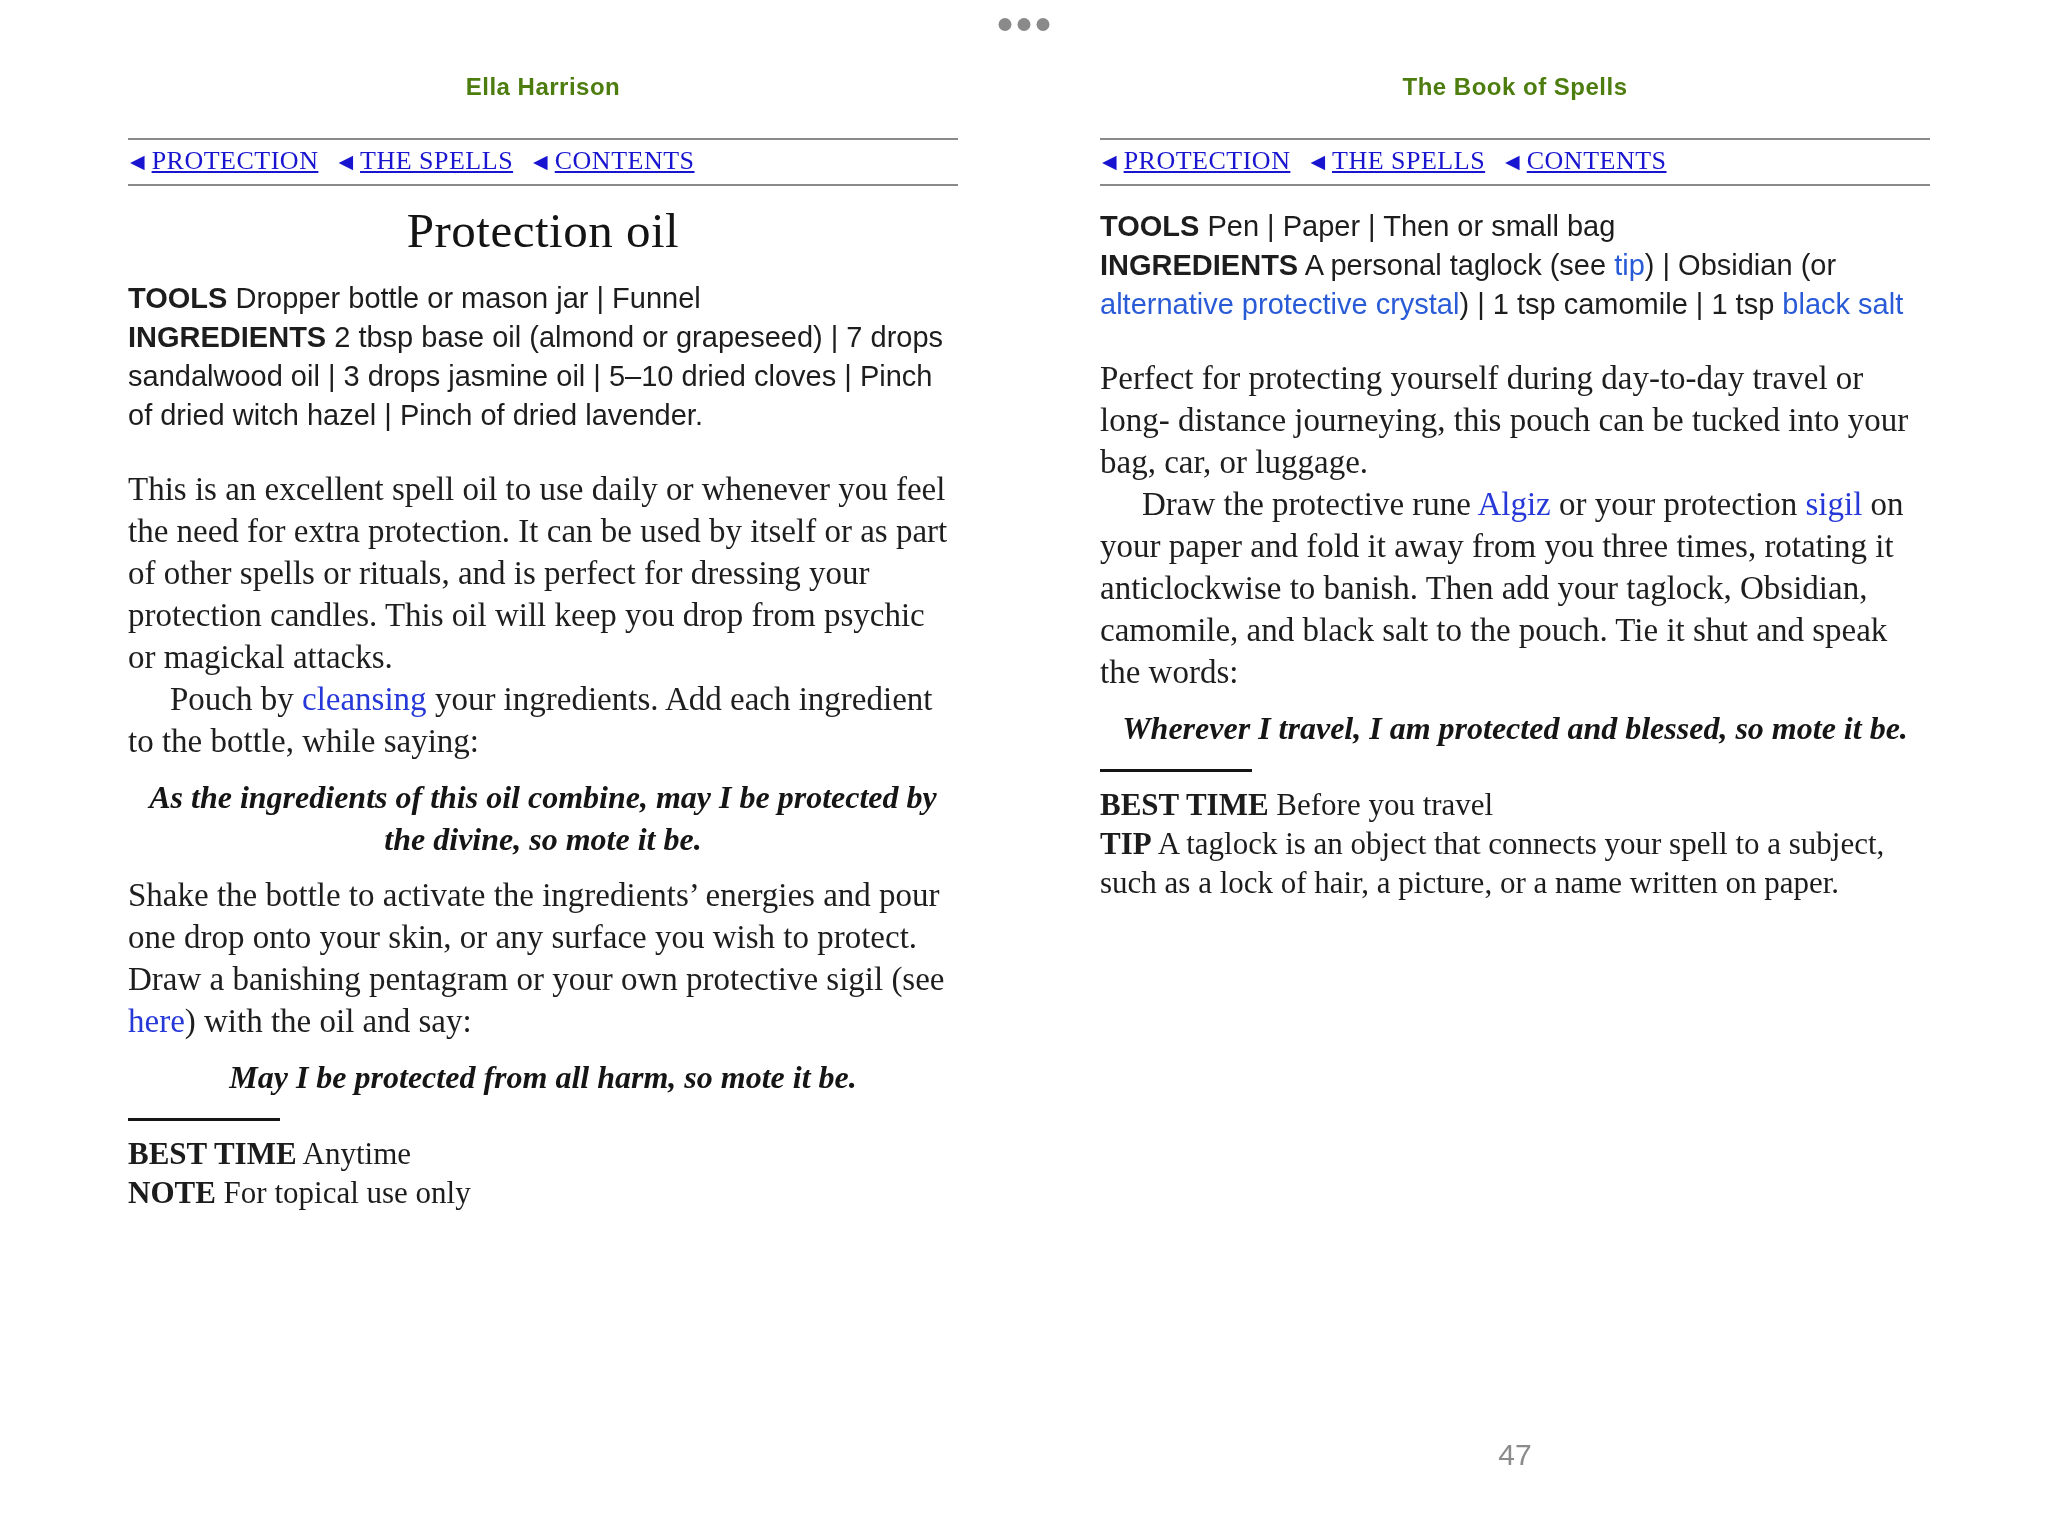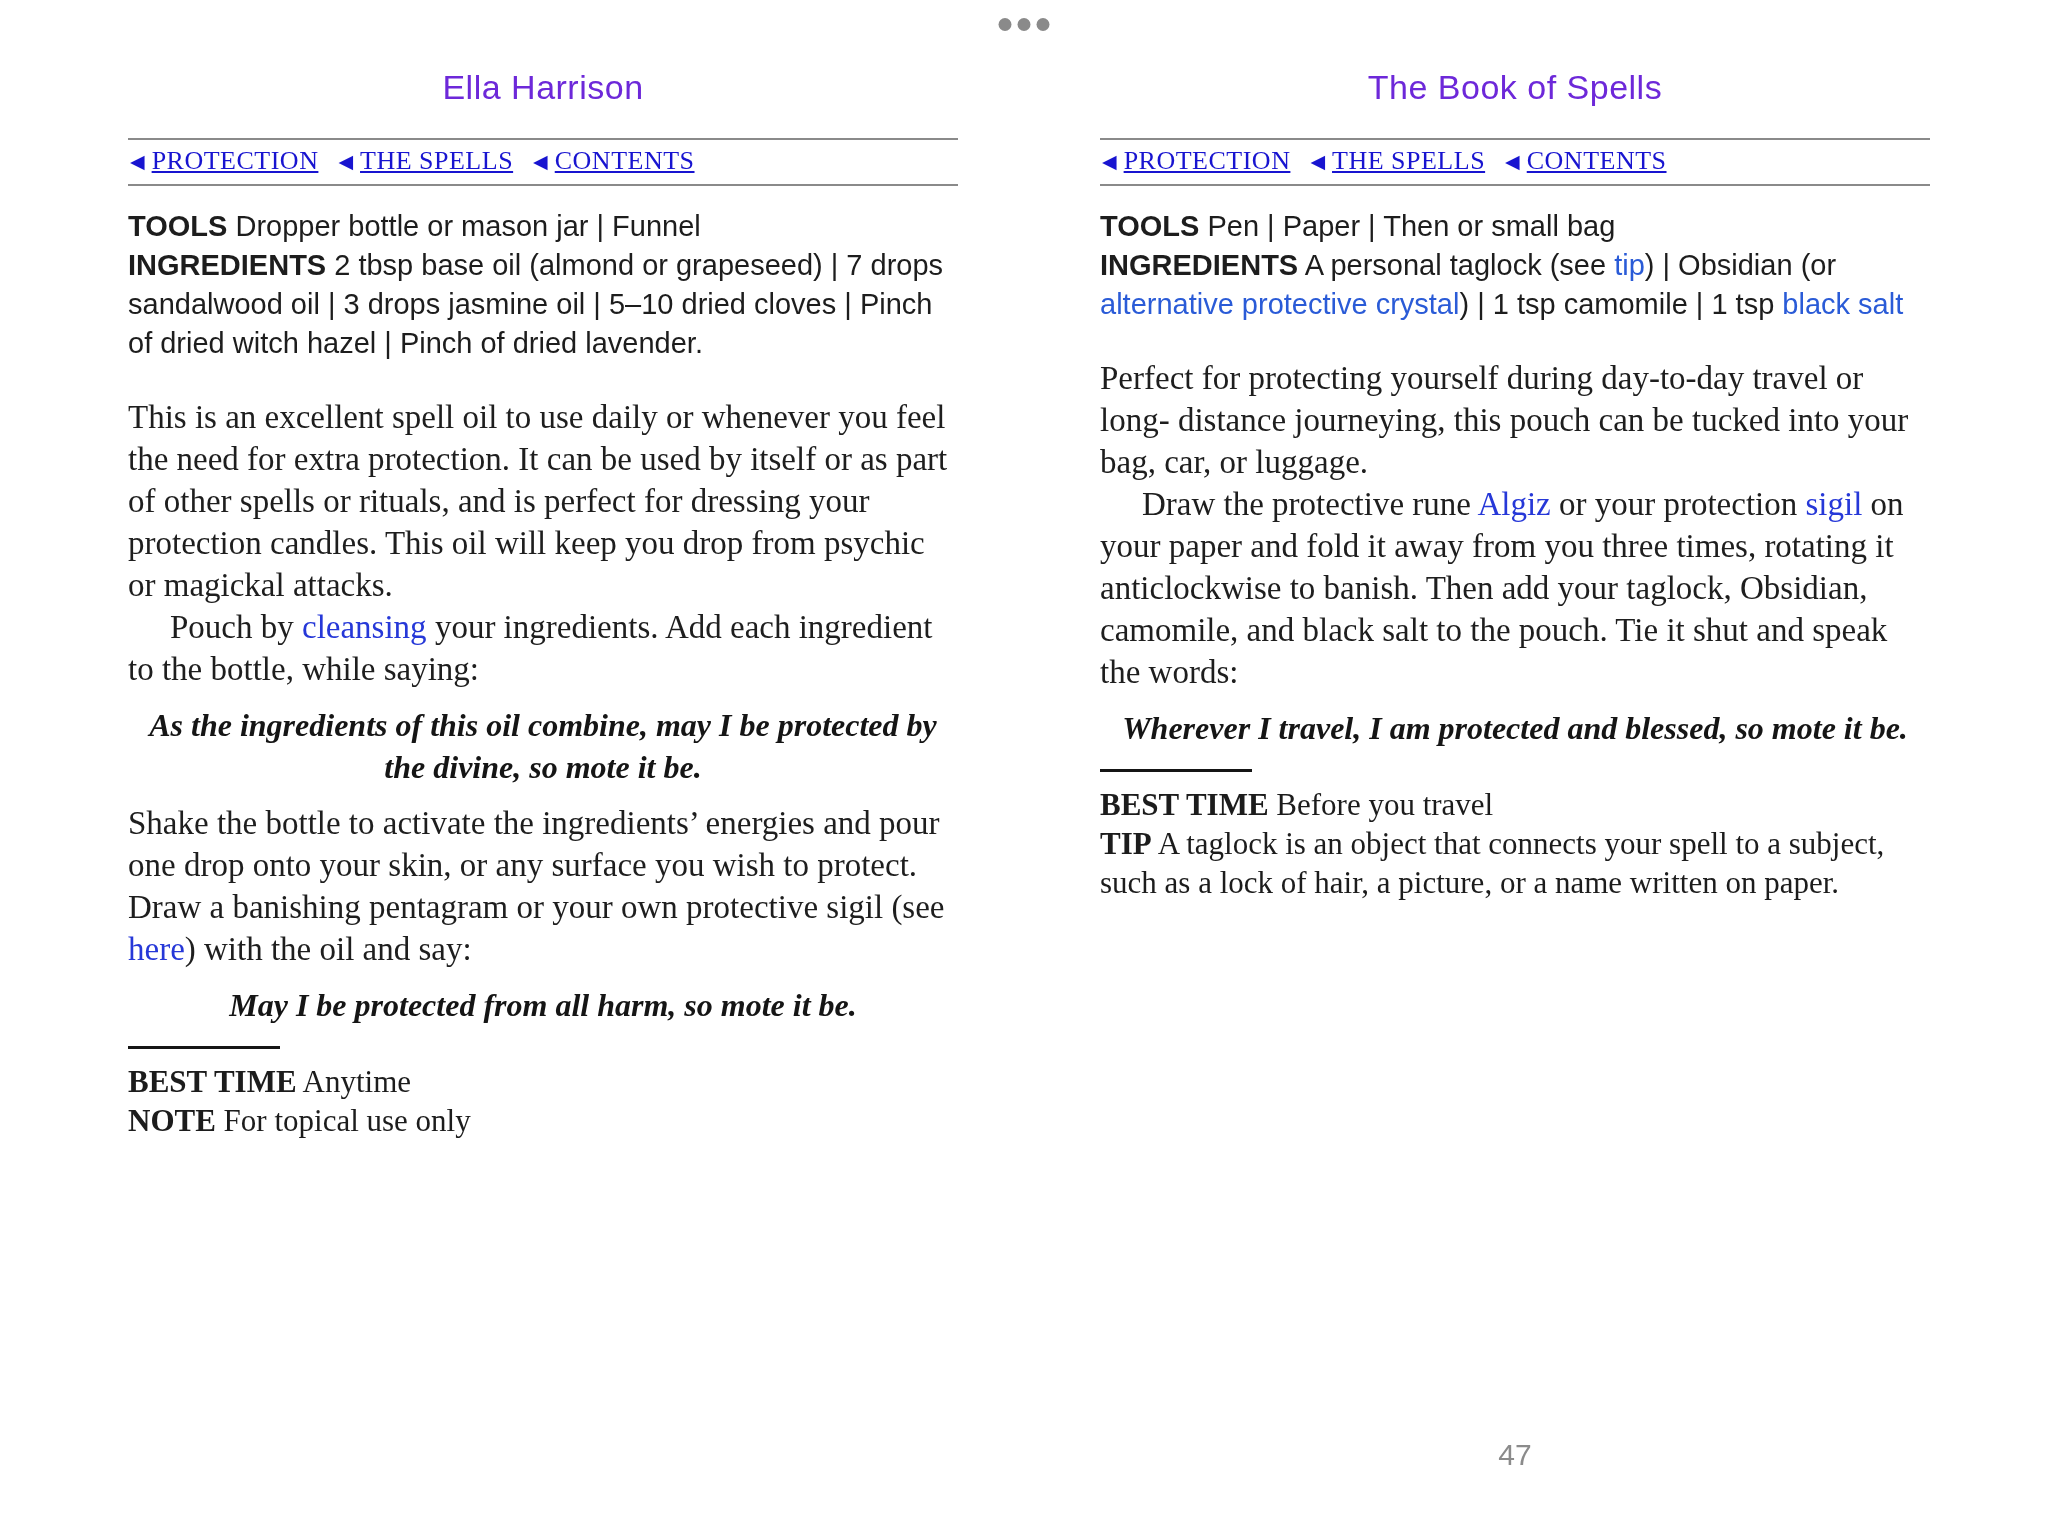--- a/index.html
+++ b/index.html
@@ -7,22 +7,22 @@
     width:2048px;height:1536px;position:relative;background:#ffffff;
     font-family:"Liberation Serif", serif;overflow:hidden;
   }
   .menu{position:absolute;top:18px;left:50%;transform:translateX(-50%);display:flex;gap:6px;cursor:pointer;}
   .dot{width:13px;height:13px;border-radius:50%;background:#8a8a8a;}
   .page{position:absolute;top:0;width:830px;height:1536px;}
   #pageL{left:128px;}
   #pageR{left:1100px;}
   .running-head{
     margin-top:68px;text-align:center;
-    font-family:"Liberation Sans",sans-serif;font-size:34px;font-weight:400;
-    color:#6d28d9;letter-spacing:.5px;line-height:38px;
+    font-family:"Liberation Sans",sans-serif;font-size:24px;font-weight:700;
+    color:#4d7c0f;letter-spacing:.5px;line-height:38px;
   }
   .nav{
     margin-top:32px;border-top:2px solid #8a8a8a;border-bottom:2px solid #8a8a8a;
     padding:6px 2px 8px;display:flex;align-items:center;
   }
   .nav a{display:inline-flex;align-items:center;margin-right:20px;text-decoration:none;cursor:pointer;}
   .nav .arr{color:#1814d0;font-size:19px;margin-right:7px;line-height:1;}
   .nav .lbl{
     color:#1814d0;font-size:26px;line-height:30px;text-decoration:underline;
     font-family:"Liberation Serif",serif;letter-spacing:.5px;
@@ -72,20 +72,21 @@
     <a>
       <span class="arr">◀</span>
       <span class="lbl">THE SPELLS</span>
     </a>
     <a>
       <span class="arr">◀</span>
       <span class="lbl">CONTENTS</span>
     </a>
   </div>
 
+  <h1 class="title">Protection oil</h1>
 
   <p class="meta"><span class="b">TOOLS</span><span> Dropper bottle or mason jar | Funnel</span><br><span class="b">INGREDIENTS</span><span> 2 tbsp base oil (almond or grapeseed) | 7 drops sandalwood oil | 3 drops jasmine oil | 5–10 dried cloves | Pinch of dried witch hazel | Pinch of dried lavender.</span></p>
 
   <div class="bodytext">
     <p><span>This is an excellent spell oil to use daily or whenever you feel the need for extra protection. It can be used by itself or as part of other spells or rituals, and is perfect for dressing your protection candles. This oil will keep you drop from psychic or magickal attacks.</span></p>
     <p class="indent"><span>Pouch by </span><span class="lk">cleansing</span><span> your ingredients. Add each ingredient to the bottle, while saying:</span></p>
     <p class="quote">As the ingredients of this oil combine, may I be protected by the divine, so mote it be.</p>
     <p><span>Shake the bottle to activate the ingredients’ energies and pour one drop onto your skin, or any surface you wish to protect. Draw a banishing pentagram or your own protective sigil (see </span><span class="lk">here</span><span>) with the oil and say:</span></p>
     <p class="quote">May I be protected from all harm, so mote it be.</p>
   </div>

